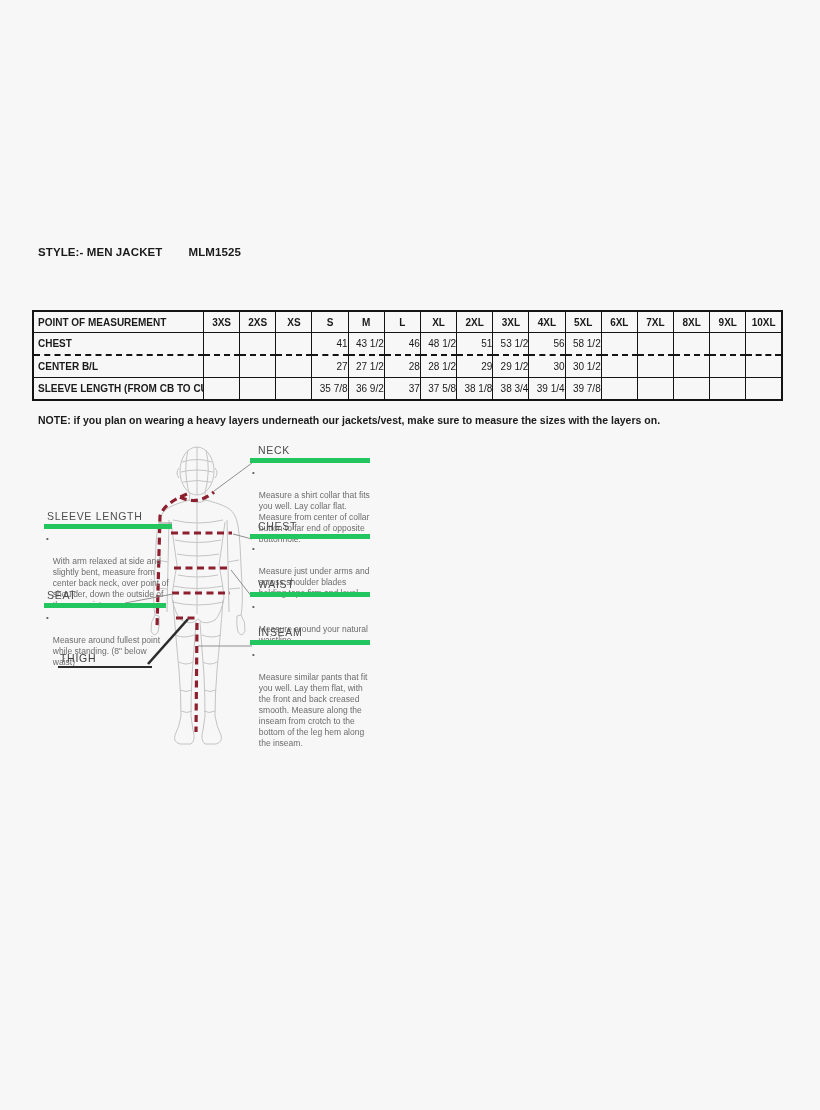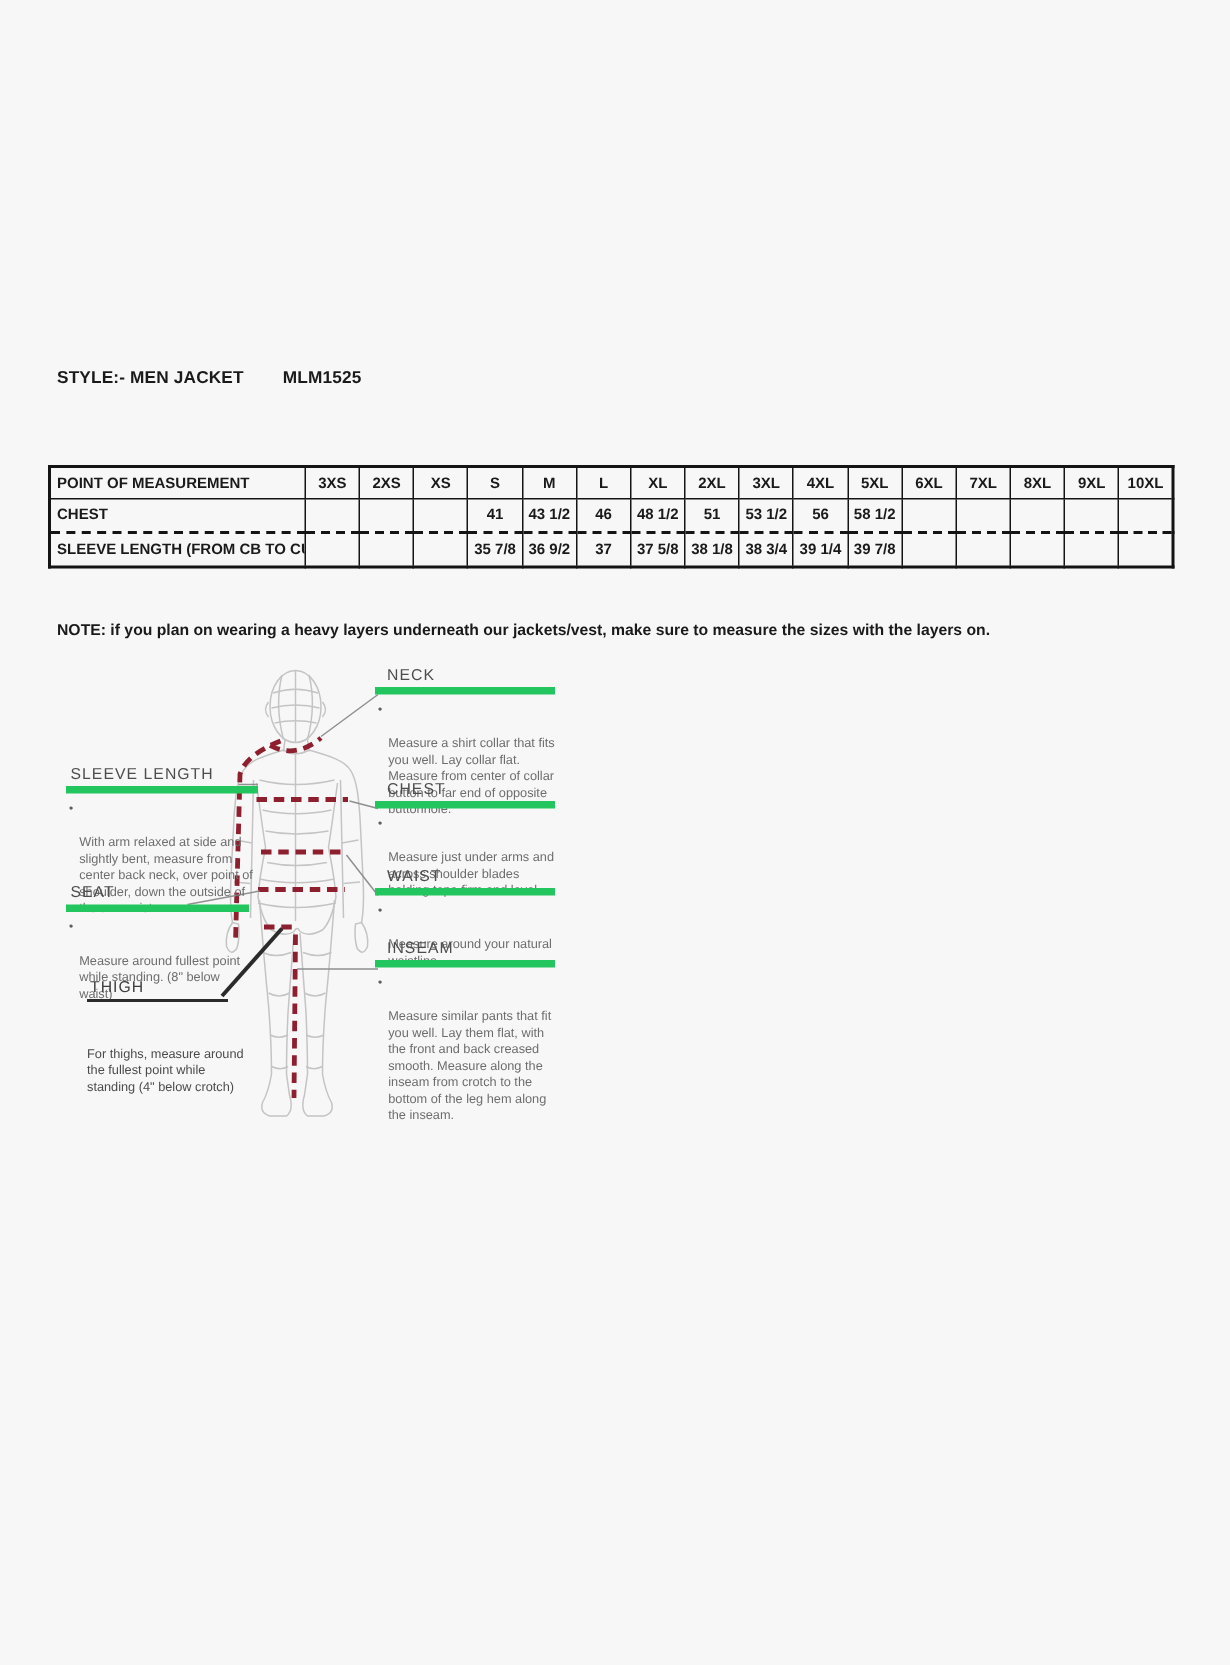--- a/index.html
+++ b/index.html
@@ -24,21 +24,21 @@
   #table-wrap{position:absolute;left:32px;top:310px;width:629px;}
   table#size-table{
     border-collapse:collapse;table-layout:fixed;width:751px;
     border:2px solid #141414;
     font-size:10px;
   }
   #size-table th,#size-table td{
     border:1.5px solid #141414;
     height:20px;padding:0;overflow:hidden;white-space:nowrap;
   }
-  #size-table td{height:21px;text-align:center;font-weight:bold;}
+  #size-table td{height:21px;text-align:right;font-weight:normal;}
   #size-table th{font-weight:bold;text-align:center;}
   #size-table th.pom, #size-table td.pom{
     width:165px;text-align:left;padding-left:4px;font-weight:bold;
   }
   #size-table tr.dash-bottom th,
   #size-table tr.dash-bottom td{
     border-bottom:2px dashed #141414;
   }
 
   
@@ -118,20 +118,39 @@
             <td>51</td>
             <td>53 1/2</td>
             <td>56</td>
             <td>58 1/2</td>
             <td></td>
             <td></td>
             <td></td>
             <td></td>
             <td></td>
           </tr>
+          <tr>
+            <td class="pom">CENTER B/L</td>
+            <td></td>
+            <td></td>
+            <td></td>
+            <td>27</td>
+            <td>27 1/2</td>
+            <td>28</td>
+            <td>28 1/2</td>
+            <td>29</td>
+            <td>29 1/2</td>
+            <td>30</td>
+            <td>30 1/2</td>
+            <td></td>
+            <td></td>
+            <td></td>
+            <td></td>
+            <td></td>
+          </tr>
           <tr class="dash-bottom">
             <td class="pom">SLEEVE LENGTH (FROM CB TO CUFF)</td>
             <td></td>
             <td></td>
             <td></td>
             <td>35 7/8</td>
             <td>36 9/2</td>
             <td>37</td>
             <td>37 5/8</td>
             <td>38 1/8</td>
@@ -282,18 +301,15 @@
   <div class="dlabel leftside" id="label-seat">
     <h4>SEAT</h4>
     <div class="desc">
       <span class="bullet">•</span>
       <span class="txt">Measure around fullest point while standing. (8" below waist)</span>
     </div>
   </div>
 
   <div class="dlabel leftside" id="label-thigh">
     <h4>THIGH</h4>
-    <div class="desc">
-      <span class="txt">For thighs, measure around the fullest point while standing (4" below crotch)</span>
-    </div>
   </div>
 
 </div>
 
 </body></html>

